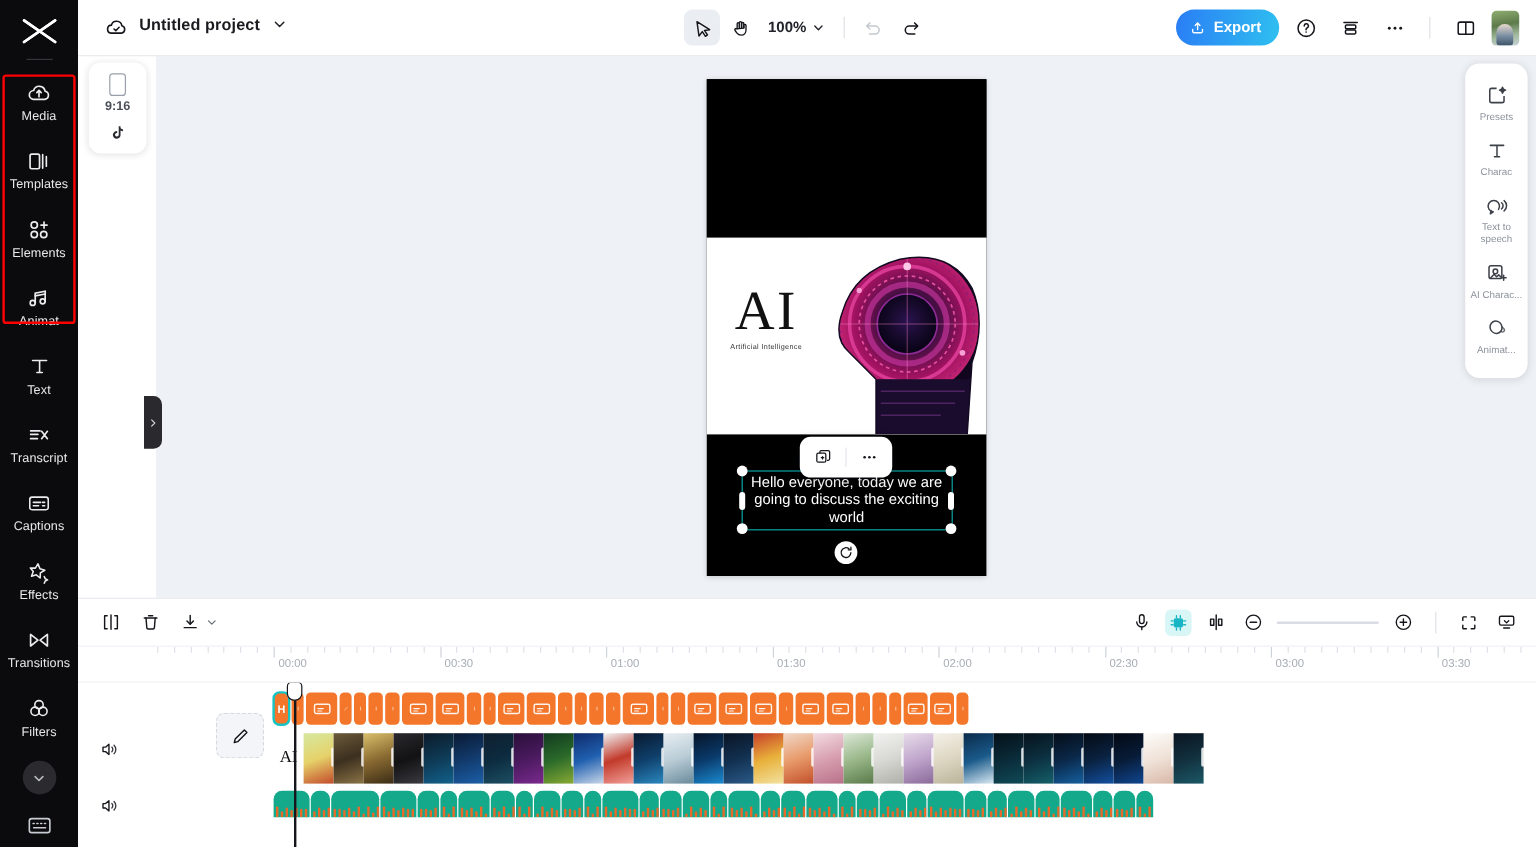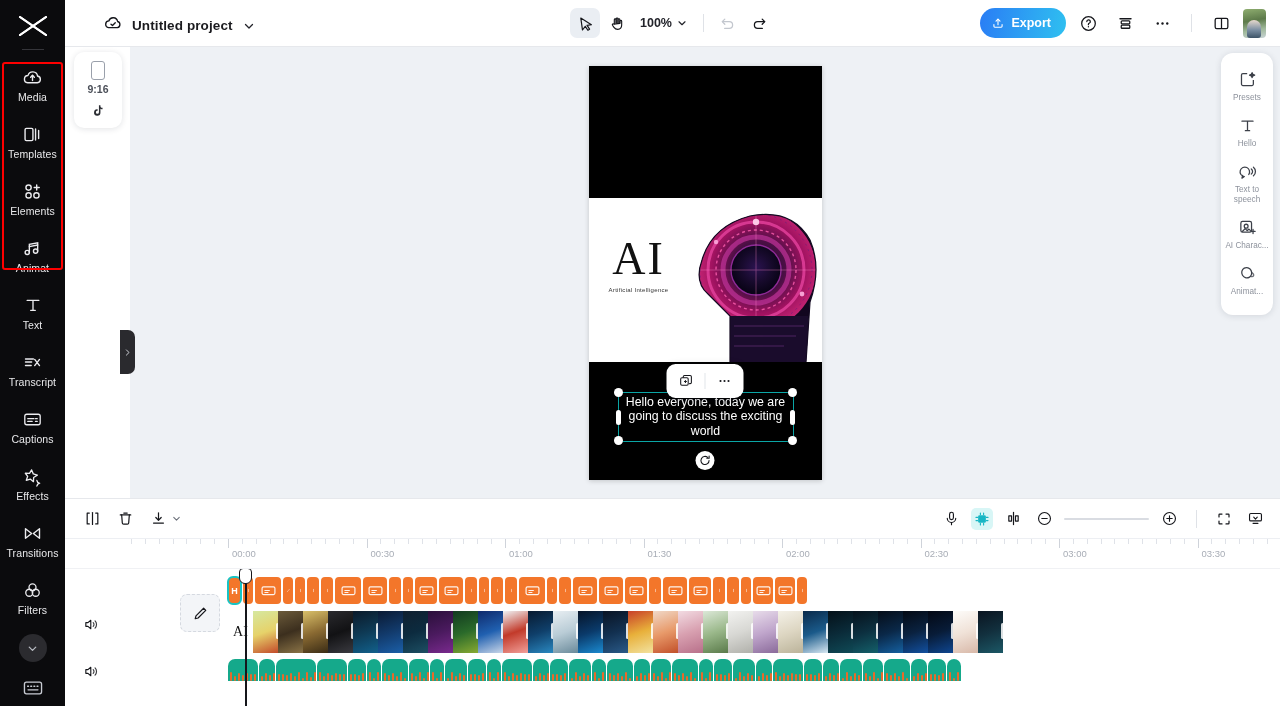--- a/index.html
+++ b/index.html
@@ -36,21 +36,21 @@
   .rail-kbd { margin-top: 16px; width: 24px; height: 20px; display:flex;align-items:center;justify-content:center; cursor:pointer;}
 
   
   .body { flex: 1; display: flex; flex-direction: column; min-width: 0; }
 
   
   .topbar {
     height: 47px; background: #ffffff; border-bottom: 1px solid #e6e8ec;
     display: flex; align-items: center; position: relative; flex: 0 0 47px;
   }
-  .tb-left { display: flex; align-items: flex-end; gap: 9px; padding-left: 22px; margin-left: 16px; }
+  .tb-left { display: flex; align-items: flex-start; gap: 9px; padding-left: 22px; }
   .tb-title { font-size: 13.5px; font-weight: 700; color: #1b1b1f; letter-spacing: .1px; }
   .tb-center {
     position: absolute; left: 0; right: 0; margin: auto; width: 230px;
     display: flex; align-items: center; gap: 2px; justify-content: center;
   }
   .tool-btn {
     width: 30px; height: 30px; border-radius: 7px; display:flex; align-items:center; justify-content:center;
     cursor: pointer; border: none; background: transparent;
   }
   .tool-btn.active { background: #eaeef3; }
@@ -543,21 +543,21 @@
               </svg>
           </span>
           <span class="lbl">Presets</span>
         </div>
         <div class="rp-item">
           <span>
             <svg width="19" height="19" viewBox="0 0 24 24" fill="none" stroke="#3c4049" stroke-width="1.6" stroke-linecap="round">
                 <path d="M5 6.5h14M12 6.5v12M9.3 18.5h5.4"></path>
               </svg>
           </span>
-          <span class="lbl">Hello</span>
+          <span class="lbl">Charac</span>
         </div>
         <div class="rp-item">
           <span>
             <svg width="19" height="19" viewBox="0 0 24 24" fill="none" stroke="#3c4049" stroke-width="1.6" stroke-linecap="round" stroke-linejoin="round">
                 <path d="M13.6 15.8A6 6 0 1 0 8 18.4l-3 2 .8-3.4"></path>
                 <path d="M16.8 8.8a4 4 0 0 1 0 6.4M19.5 6.6a7 7 0 0 1 0 10.8"></path>
               </svg>
           </span>
           <span class="lbl">Text to speech</span>
         </div>

